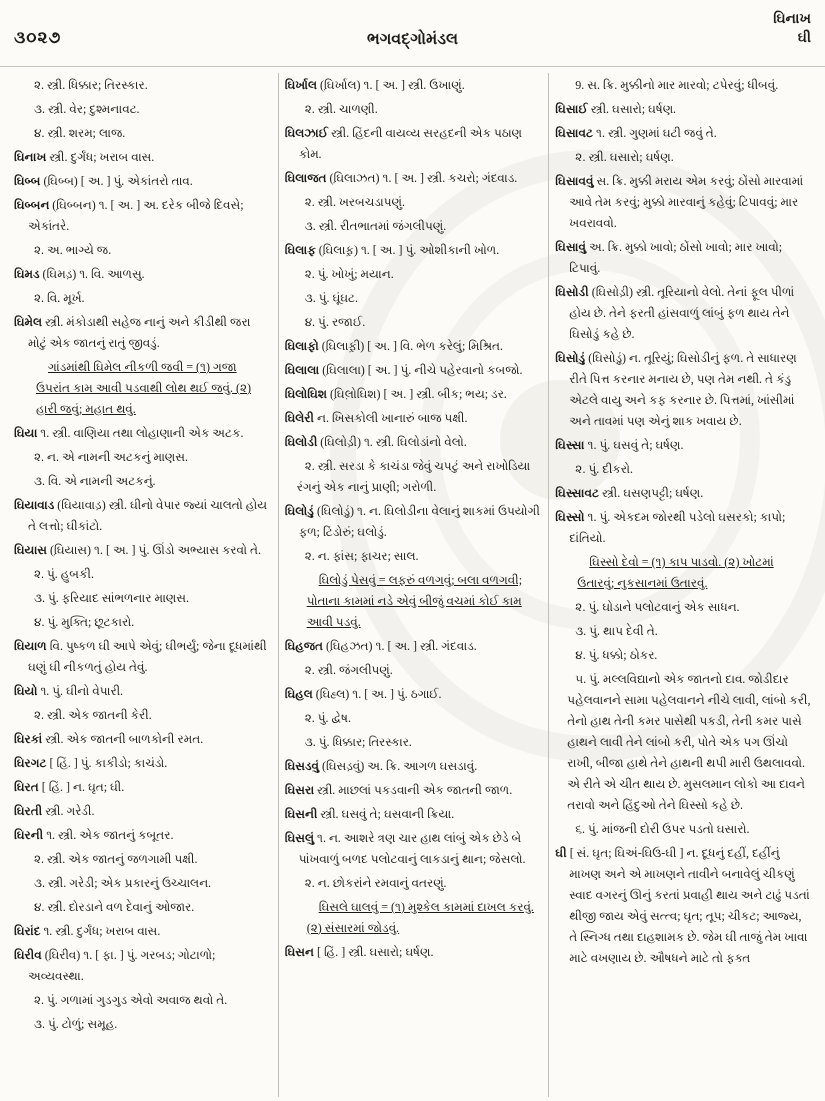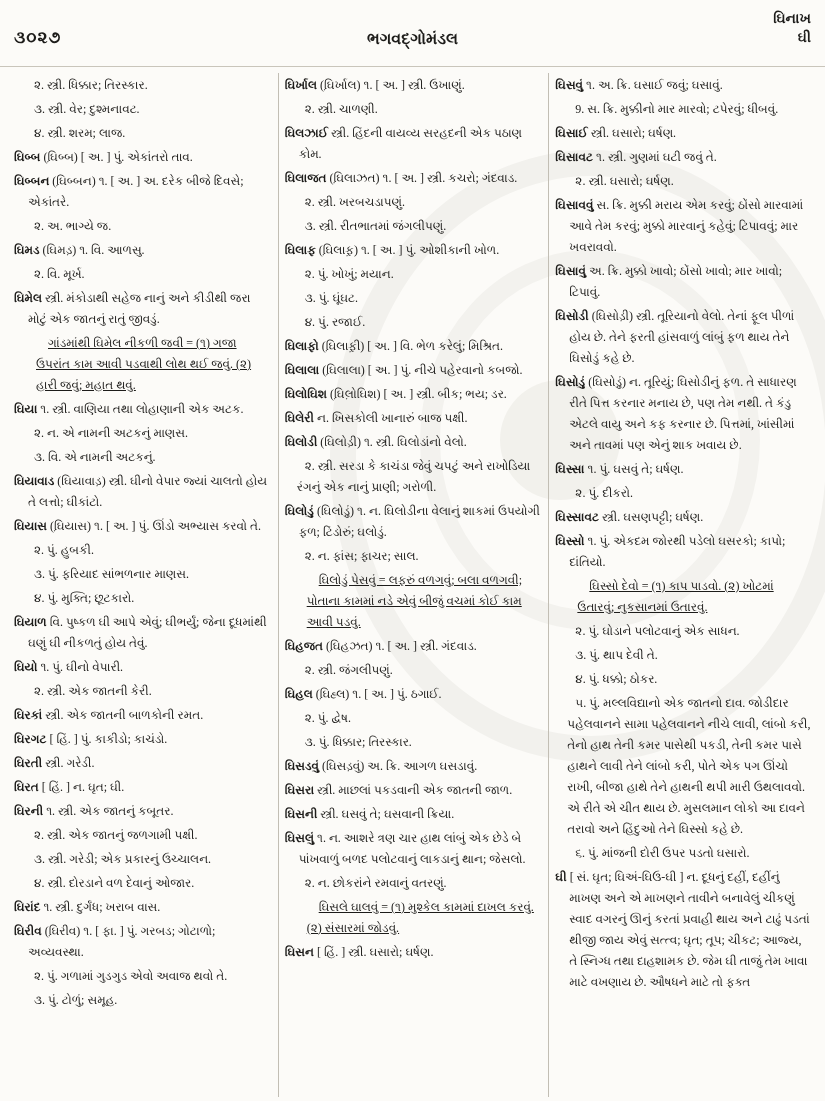--- a/index.html
+++ b/index.html
@@ -65,42 +65,43 @@
       <div>ઘિનાખ</div>
       <div>ઘી</div>
     </div>
   </div>
 
   <div class="columns">
     <div class="col">
         <p class="para sense">૨. સ્ત્રી. ધિક્કાર; તિરસ્કાર.</p>
         <p class="para sense">૩. સ્ત્રી. વેર; દુશ્મનાવટ.</p>
         <p class="para sense">૪. સ્ત્રી. શરમ; લાજ.</p>
+        <p class="para entry"><b class="headword">ઘિનાખ </b>સ્ત્રી. દુર્ગંધ; ખરાબ વાસ.</p>
         <p class="para entry"><b class="headword">ઘિબ્બ </b>(ઘિ઼બ્બ) [ અ. ] પું. એકાંતરો તાવ.</p>
         <p class="para entry"><b class="headword">ઘિબ્બન </b>(ઘિ઼બ્બન) ૧. [ અ. ] અ. દરેક બીજે દિવસે; એકાંતરે.</p>
         <p class="para sense">૨. અ. ભાગ્યે જ.</p>
         <p class="para entry"><b class="headword">ઘિમડ </b>(ઘિમડ઼) ૧. વિ. આળસુ.</p>
         <p class="para sense">૨. વિ. મૂર્ખ.</p>
         <p class="para entry"><b class="headword">ઘિમેલ </b>સ્ત્રી. મંકોડાથી સહેજ નાનું અને કીડીથી જરા મોટું એક જાતનું રાતું જીવડું.</p>
         <p class="para idiom">ગાંડમાંથી ઘિમેલ નીકળી જવી = (૧) ગજા ઉપરાંત કામ આવી પડવાથી લોથ થઈ જવું. (૨) હારી જવું; મહાત થવું.</p>
         <p class="para entry"><b class="headword">ઘિયા </b>૧. સ્ત્રી. વાણિયા તથા લોહાણાની એક અટક.</p>
         <p class="para sense">૨. ન. એ નામની અટકનું માણસ.</p>
         <p class="para sense">૩. વિ. એ નામની અટકનું.</p>
         <p class="para entry"><b class="headword">ઘિયાવાડ </b>(ઘિયાવાડ઼) સ્ત્રી. ઘીનો વેપાર જ્યાં ચાલતો હોય તે લત્તો; ઘીકાંટો.</p>
         <p class="para entry"><b class="headword">ઘિયાસ </b>(ઘિ઼યાસ) ૧. [ અ. ] પું. ઊંડો અભ્યાસ કરવો તે.</p>
         <p class="para sense">૨. પું. હુબકી.</p>
         <p class="para sense">૩. પું. ફરિયાદ સાંભળનાર માણસ.</p>
         <p class="para sense">૪. પું. મુક્તિ; છૂટકારો.</p>
         <p class="para entry"><b class="headword">ઘિયાળ </b>વિ. પુષ્કળ ઘી આપે એવું; ઘીભર્યું; જેના દૂધમાંથી ઘણું ઘી નીકળતું હોય તેવું.</p>
         <p class="para entry"><b class="headword">ઘિયો </b>૧. પું. ઘીનો વેપારી.</p>
         <p class="para sense">૨. સ્ત્રી. એક જાતની કેરી.</p>
         <p class="para entry"><b class="headword">ઘિરકાં </b>સ્ત્રી. એક જાતની બાળકોની રમત.</p>
         <p class="para entry"><b class="headword">ઘિરગટ </b>[ હિં. ] પું. કાકીડો; કાચંડો.</p>
+        <p class="para entry"><b class="headword">ઘિરત </b>[ હિં. ] ન. ઘૃત; ઘી.</p>
         <p class="para entry"><b class="headword">ઘિરતી </b>સ્ત્રી. ગરેડી.</p>
-        <p class="para entry"><b class="headword">ઘિરત </b>[ હિં. ] ન. ઘૃત; ઘી.</p>
         <p class="para entry"><b class="headword">ઘિરની </b>૧. સ્ત્રી. એક જાતનું કબૂતર.</p>
         <p class="para sense">૨. સ્ત્રી. એક જાતનું જળગામી પક્ષી.</p>
         <p class="para sense">૩. સ્ત્રી. ગરેડી; એક પ્રકારનું ઉચ્ચાલન.</p>
         <p class="para sense">૪. સ્ત્રી. દોરડાને વળ દેવાનું ઓજાર.</p>
         <p class="para entry"><b class="headword">ઘિરાંદ </b>૧. સ્ત્રી. દુર્ગંધ; ખરાબ વાસ.</p>
         <p class="para entry"><b class="headword">ઘિરીવ </b>(ઘિ઼રીવ) ૧. [ ફા. ] પું. ગરબડ; ગોટાળો; અવ્યવસ્થા.</p>
         <p class="para sense">૨. પું. ગળામાં ગુડગુડ એવો અવાજ થવો તે.</p>
         <p class="para sense">૩. પું. ટોળું; સમૂહ.</p>
       </div>
     <div class="col">
@@ -130,21 +131,20 @@
         <p class="para sense">૩. પું. ધિક્કાર; તિરસ્કાર.</p>
         <p class="para entry"><b class="headword">ઘિસડવું </b>(ઘિસડ઼વું) અ. ક્રિ. આગળ ઘસડાવું.</p>
         <p class="para entry"><b class="headword">ઘિસરા </b>સ્ત્રી. માછલાં પકડવાની એક જાતની જાળ.</p>
         <p class="para entry"><b class="headword">ઘિસની </b>સ્ત્રી. ઘસવું તે; ઘસવાની ક્રિયા.</p>
         <p class="para entry"><b class="headword">ઘિસલું </b>૧. ન. આશરે ત્રણ ચાર હાથ લાંબું એક છેડે બે પાંખવાળું બળદ પલોટવાનું લાકડાનું થાન; જેસલો.</p>
         <p class="para sense">૨. ન. છોકરાંને રમવાનું વતરણું.</p>
         <p class="para idiom">ઘિસલે ઘાલવું = (૧) મુશ્કેલ કામમાં દાખલ કરવું. (૨) સંસારમાં જોડવું.</p>
         <p class="para entry"><b class="headword">ઘિસન </b>[ હિં. ] સ્ત્રી. ઘસારો; ઘર્ષણ.</p>
       </div>
     <div class="col">
-        <p class="para entry"><b class="headword">ઘિસવું </b>૧. અ. ક્રિ. ઘસાઈ જવું; ઘસાવું.</p>
         <p class="para sense">9. સ. ક્રિ. મુક્કીનો માર મારવો; ટપેરવું; ધીબવું.</p>
         <p class="para entry"><b class="headword">ઘિસાઈ </b>સ્ત્રી. ઘસારો; ઘર્ષણ.</p>
         <p class="para entry"><b class="headword">ઘિસાવટ </b>૧. સ્ત્રી. ગુણમાં ઘટી જવું તે.</p>
         <p class="para sense">૨. સ્ત્રી. ઘસારો; ઘર્ષણ.</p>
         <p class="para entry"><b class="headword">ઘિસાવવું </b>સ. ક્રિ. મુક્કી મરાય એમ કરવું; ઠોંસો મારવામાં આવે તેમ કરવું; મુક્કો મારવાનું કહેવું; ટિપાવવું; માર ખવરાવવો.</p>
         <p class="para entry"><b class="headword">ઘિસાવું </b>અ. ક્રિ. મુક્કો ખાવો; ઠોંસો ખાવો; માર ખાવો; ટિપાવું.</p>
         <p class="para entry"><b class="headword">ઘિસોડી </b>(ઘિસોડ઼ી) સ્ત્રી. તૂરિયાનો વેલો. તેનાં ફૂલ પીળાં હોય છે. તેને ફરતી હાંસવાળું લાંબું ફળ થાય તેને ઘિસોડું કહે છે.</p>
         <p class="para entry"><b class="headword">ઘિસોડું </b>(ઘિસોડ઼ું) ન. તૂરિયું; ઘિસોડીનું ફળ. તે સાધારણ રીતે પિત્ત કરનાર મનાય છે, પણ તેમ નથી. તે કંડુ એટલે વાયુ અને કફ કરનાર છે. પિત્તમાં, ખાંસીમાં અને તાવમાં પણ એનું શાક ખવાય છે.</p>
         <p class="para entry"><b class="headword">ઘિસ્સા </b>૧. પું. ઘસવું તે; ઘર્ષણ.</p>
         <p class="para sense">૨. પું. દીકરો.</p>

